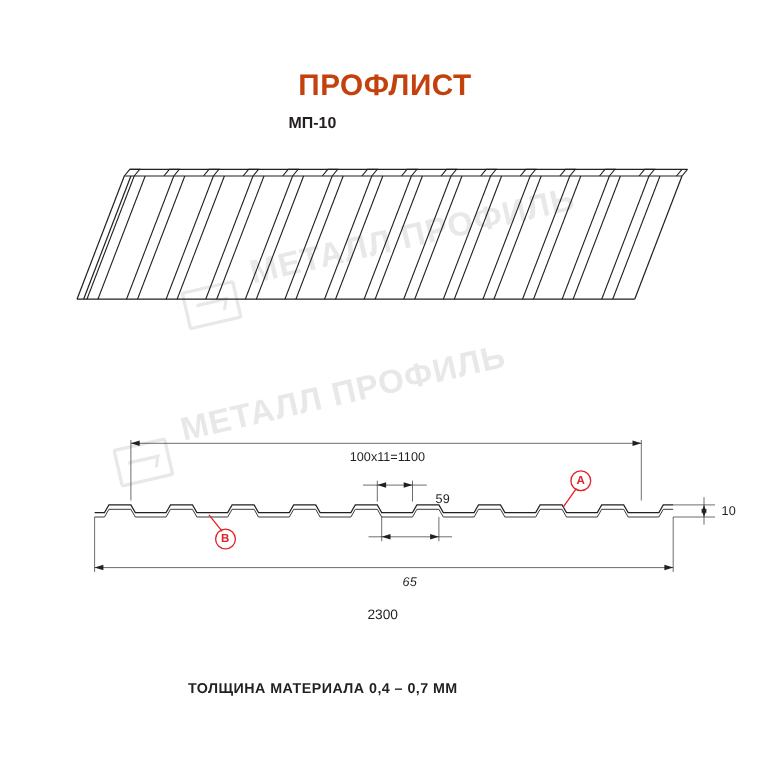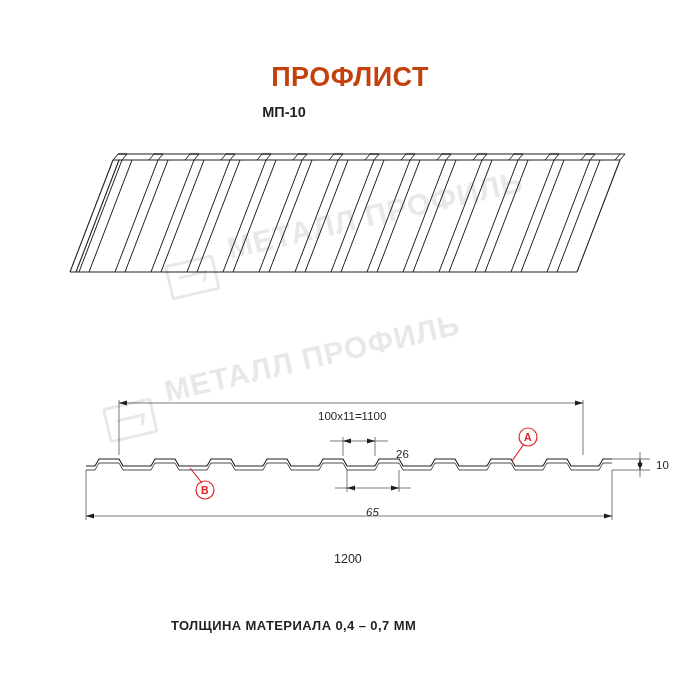--- a/index.html
+++ b/index.html
@@ -255,22 +255,22 @@
 
     <g stroke="#e32227" stroke-width="1.2" fill="none">
       <path d="M512 461 L524 444"></path>
       <circle cx="528" cy="437" r="9"></circle>
       <path d="M190 468 L202 483"></path>
       <circle cx="205" cy="490" r="9"></circle>
     </g>
   </svg>
 
   <div class="dimtext" style="left: 318px; top: 386px;">100х11=1100</div>
-  <div class="dimtext" style="left: 396px; top: 424px;">26</div>
-  <div class="dimtext" style="left: 366px; top: 482px; font-style: italic;">65</div>
+  <div class="dimtext" style="left: 396px; top: 424px;">59</div>
+  <div class="dimtext" style="left: 366px; top: 500px; font-style: italic;">65</div>
   <div class="dimtext" style="left: 656px; top: 435px;">10</div>
-  <div class="dimtext" style="left: 334px; top: 528px; font-size: 12.5px;">1200</div>
+  <div class="dimtext" style="left: 334px; top: 528px; font-size: 12.5px;">2300</div>
 
   <div class="marker-label" style="left: 524px; top: 431px;">A</div>
   <div class="marker-label" style="left: 201px; top: 484px;">B</div>
 
   <div class="footnote">ТОЛЩИНА МАТЕРИАЛА 0,4 – 0,7 ММ</div>
 </div>
 
 </body></html>

